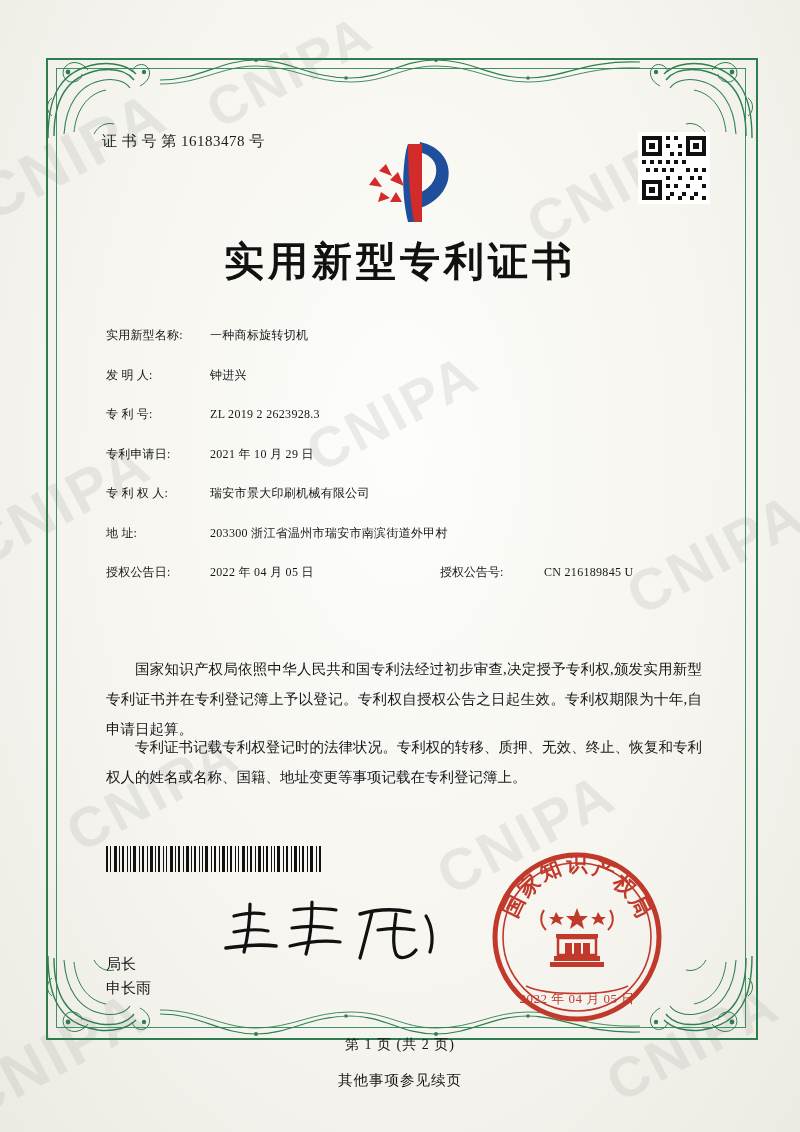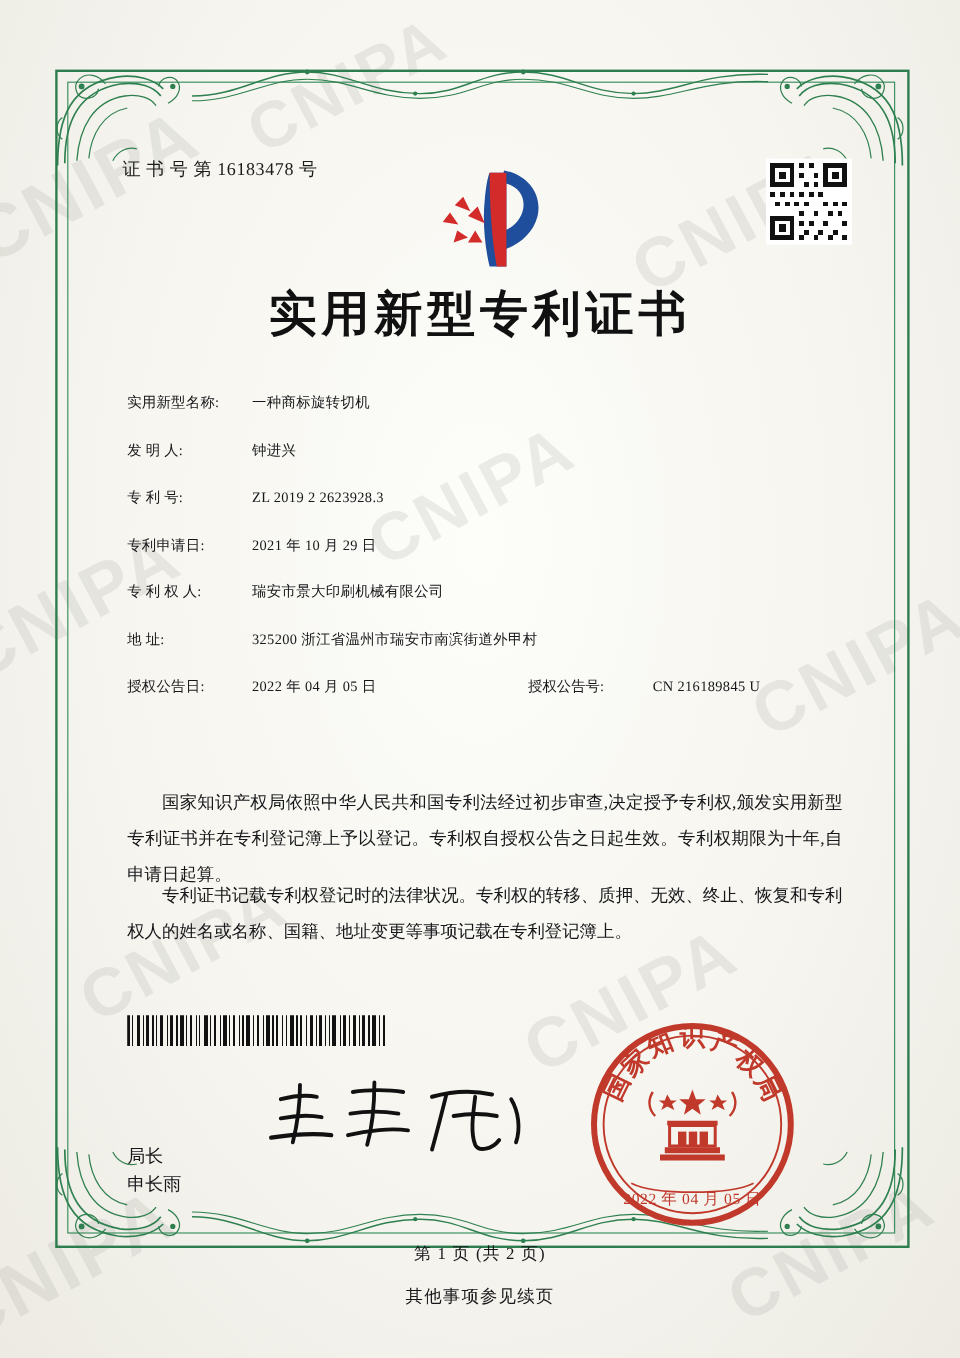--- a/index.html
+++ b/index.html
@@ -425,21 +425,21 @@
       <div class="field">
         <span class="lbl">专利申请日:</span>
         <span class="val">2021 年 10 月 29 日</span>
       </div>
       <div class="field">
         <span class="lbl">专 利 权 人:</span>
         <span class="val">瑞安市景大印刷机械有限公司</span>
       </div>
       <div class="field">
         <span class="lbl">地      址:</span>
-        <span class="val">325200 浙江省温州市瑞安市南滨街道外甲村</span>
+        <span class="val">203300 浙江省温州市瑞安市南滨街道外甲村</span>
       </div>
       <div class="field two">
         <span class="lbl">授权公告日:</span>
         <span class="val">2022 年 04 月 05 日</span>
         <span class="lbl2">授权公告号:</span>
         <span class="val">CN 216189845 U</span>
       </div>
     </div>
 
     <div class="para p1">国家知识产权局依照中华人民共和国专利法经过初步审查,决定授予专利权,颁发实用新型专利证书并在专利登记簿上予以登记。专利权自授权公告之日起生效。专利权期限为十年,自申请日起算。</div>

